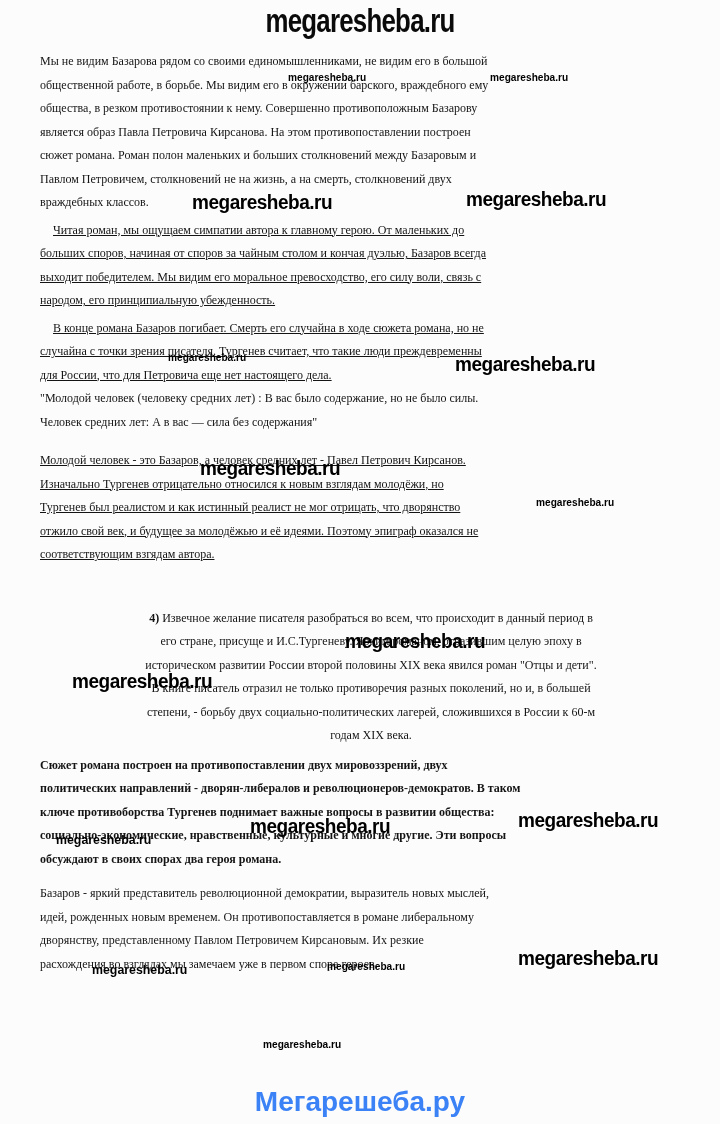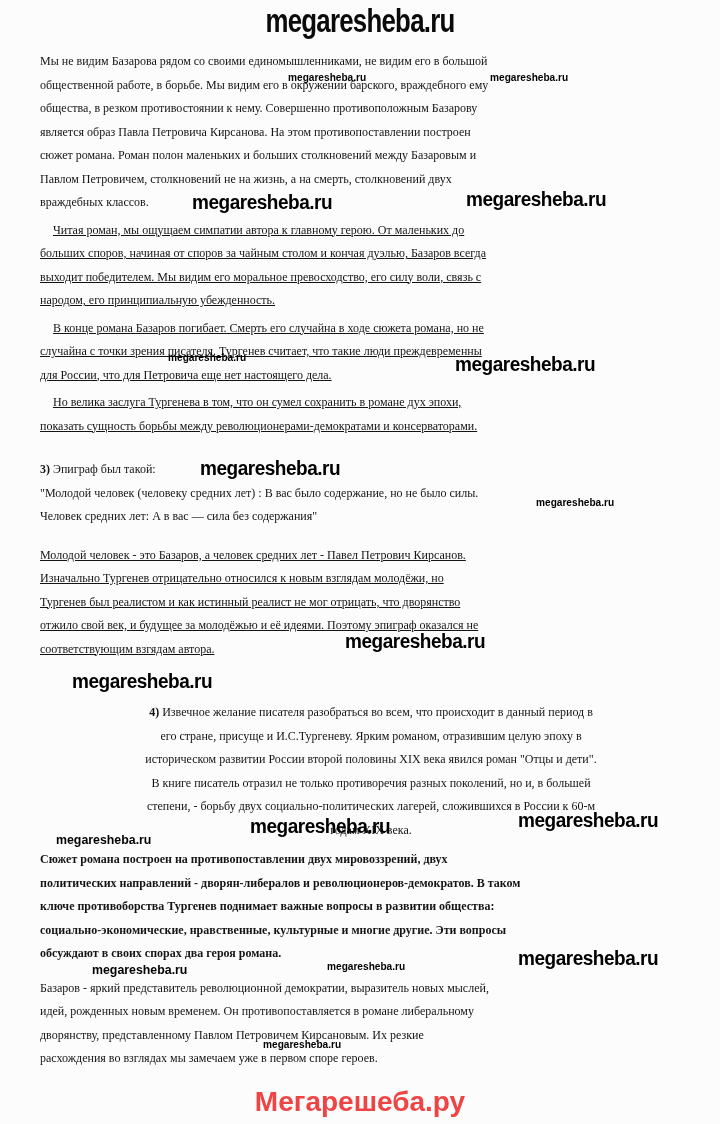--- a/index.html
+++ b/index.html
@@ -43,21 +43,21 @@
     line-height: 1.1;
   }
   .wm.big   { font-size: 20px; letter-spacing: -0.5px; transform: scaleX(0.95); }
   .wm.med   { font-size: 13px; transform: scaleX(0.95); }
   .wm.small { font-size: 11px; transform: scaleX(0.92); }
   .footer-brand {
     position: absolute; top: 1086px; left: 0; width: 720px;
     text-align: center;
     font-family: "Liberation Sans", sans-serif;
     font-weight: bold; font-size: 28px;
-    color: #ef4444;
+    color: #3b82f6;
   }
 </style>
 </head>
 <body>
 
 <div class="header-wm">megaresheba.ru</div>
 
 <div class="content">
   <p class="p1">Мы не видим Базарова рядом со своими единомышленниками, не видим его в большой
 общественной работе, в борьбе. Мы видим его в окружении барского, враждебного ему
@@ -66,23 +66,20 @@
 сюжет романа. Роман полон маленьких и больших столкновений между Базаровым и
 Павлом Петровичем, столкновений не на жизнь, а на смерть, столкновений двух
 враждебных классов.</p>
   <p class="p2 indent">Читая роман, мы ощущаем симпатии автора к главному герою. От маленьких до
 больших споров, начиная от споров за чайным столом и кончая дуэлью, Базаров всегда
 выходит победителем. Мы видим его моральное превосходство, его силу воли, связь с
 народом, его принципиальную убежденность.</p>
   <p class="p3 indent">В конце романа Базаров погибает. Смерть его случайна в ходе сюжета романа, но не
 случайна с точки зрения писателя. Тургенев считает, что такие люди преждевременны
 для России, что для Петровича еще нет настоящего дела.</p>
-  <p class="p4 indent">Но велика заслуга Тургенева в том, что он сумел сохранить в романе дух эпохи,
-показать сущность борьбы между революционерами-демократами и консерваторами.</p>
-  <p class="sec3"><span class="prefix">3)</span><span class="pre"> Эпиграф был такой:</span></p>
   <p class="quote">"Молодой человек (человеку средних лет) : В вас было содержание, но не было силы.
 Человек средних лет: А в вас — сила без содержания"</p>
   <p class="p5">Молодой человек - это Базаров, а человек средних лет - Павел Петрович Кирсанов.
 Изначально Тургенев отрицательно относился к новым взглядам молодёжи, но
 Тургенев был реалистом и как истинный реалист не мог отрицать, что дворянство
 отжило свой век, и будущее за молодёжью и её идеями. Поэтому эпиграф оказался не
 соответствующим взгядам автора.</p>
   <p class="sec4"><span class="prefix">4)</span><span class="pre"> Извечное желание писателя разобраться во всем, что происходит в данный период в
 его стране, присуще и И.С.Тургеневу. Ярким романом, отразившим целую эпоху в
 историческом развитии России второй половины XIX века явился роман "Отцы и дети".

